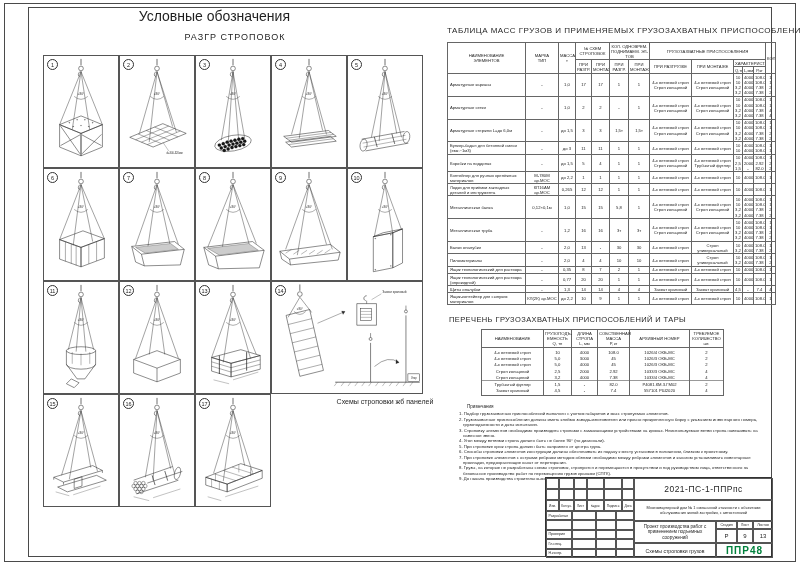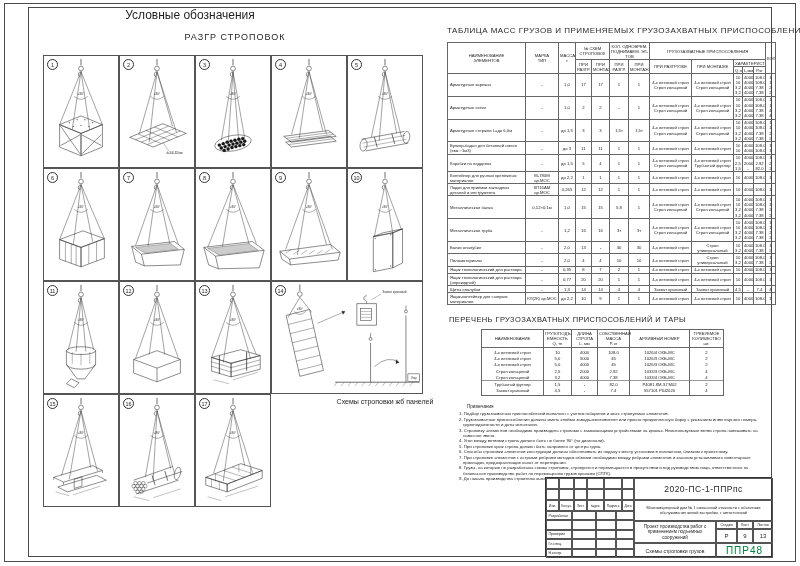--- a/index.html
+++ b/index.html
@@ -1,21 +1,21 @@
 <!DOCTYPE html>
 <html><head>
 <meta charset="utf-8">
 <style>
   html,body{margin:0;padding:0;background:#e8e8e8;}
   *{box-sizing:border-box;}
   .sheet{position:relative;width:800px;height:566px;background:#fff;color:#1f1f1f;
          font-family:"Liberation Sans",sans-serif;overflow:hidden;}
   .frame-outer{position:absolute;left:4px;top:3px;width:792px;height:559px;border:1px solid #4a4a4a;}
   .frame-inner{position:absolute;left:28px;top:7px;width:744px;height:550px;border:1px solid #4a4a4a;}
-  .legend-title{position:absolute;left:90px;top:8px;width:200px;text-align:center;font-size:12px;}
+  .legend-title{position:absolute;left:90px;top:8px;width:200px;text-align:right;font-size:14px;}
   .schemes-title{position:absolute;left:130px;top:32px;width:210px;text-align:center;font-size:9px;letter-spacing:1px;}
   .panels-caption{position:absolute;left:300px;top:398px;width:170px;text-align:center;font-size:7px;}
   #scheme-grid{position:absolute;left:43px;top:55px;width:380px;height:452px;}
   .scheme-cell{position:absolute;border:0.5px solid #555;background:#fff;}
   .scheme-cell svg{position:absolute;left:0;top:0;width:100%;height:100%;}
   .num-badge{position:absolute;left:3px;top:3px;width:11px;height:11px;border:0.7px solid #333;border-radius:50%;
              font-size:5.5px;line-height:11px;text-align:center;z-index:2;background:#fff;}
   .right-col{position:absolute;left:447px;top:26px;width:323px;}
   .mass-title{font-size:8px;letter-spacing:0.5px;margin:0 0 7px 0;white-space:nowrap;}
   table{border-collapse:collapse;}
@@ -39,21 +39,21 @@
   .note-item{font-size:4.3px;line-height:5.4px;padding-left:8px;text-indent:-4px;}
   
   .tb{position:absolute;left:545px;top:477px;width:227px;height:80px;border:1px solid #333;background:#fff;font-size:4px;}
   .tb .cell{position:absolute;border:0.5px solid #555;display:flex;align-items:center;justify-content:center;text-align:center;}
   .tb .docnum{font-size:8.5px;letter-spacing:0.5px;}
   .tb .object{font-size:3.9px;line-height:4.6px;padding:1px 3px;}
   .tb .project{font-size:4.6px;line-height:5.4px;padding:1px 2px;}
   .tb .sheetname{font-size:5.2px;}
   .tb .stage-h{font-size:3.6px;}
   .tb .stage-v{font-size:6px;}
-  .tb .logo{font-size:10px;font-weight:normal;letter-spacing:1px;}
+  .tb .logo{font-size:10px;font-weight:bold;letter-spacing:1px;}
   .tb .rolelbl{justify-content:flex-start;padding-left:1.5px;font-size:3.6px;}
   .tb .hdr6{font-size:3.2px;}
 </style>
 </head>
 <body>
 
 <div class="sheet">
   <div class="frame-outer"></div>
   <div class="frame-inner"></div>
 
@@ -1190,21 +1190,21 @@
       <div class="cell " style="left:50px;top:51.8px;width:20px;height:9.4px;"></div>
       <div class="cell " style="left:70px;top:51.8px;width:18px;height:9.4px;"></div>
       <div class="cell rolelbl" style="left:0px;top:61.2px;width:26px;height:9.4px;">Гл.спец.</div>
       <div class="cell " style="left:26px;top:61.2px;width:24px;height:9.4px;"></div>
       <div class="cell " style="left:50px;top:61.2px;width:20px;height:9.4px;"></div>
       <div class="cell " style="left:70px;top:61.2px;width:18px;height:9.4px;"></div>
       <div class="cell rolelbl" style="left:0px;top:70.6px;width:26px;height:9.400000000000006px;">Н.контр.</div>
       <div class="cell " style="left:26px;top:70.6px;width:24px;height:9.400000000000006px;"></div>
       <div class="cell " style="left:50px;top:70.6px;width:20px;height:9.400000000000006px;"></div>
       <div class="cell " style="left:70px;top:70.6px;width:18px;height:9.400000000000006px;"></div>
-      <div class="cell docnum" style="left:88px;top:0px;width:139px;height:22px;">2020-ПС-1-ППРпс</div>
+      <div class="cell docnum" style="left:88px;top:0px;width:139px;height:22px;">2021-ПС-1-ППРпс</div>
       <div class="cell object" style="left:88px;top:22px;width:139px;height:21px;">Многоквартирный дом № 1 смешанной этажности с объектами обслуживания жилой застройки, с автостоянкой</div>
       <div class="cell project" style="left:88px;top:43px;width:82px;height:22px;">Проект производства работ с применением подъемных сооружений</div>
       <div class="cell stage-h" style="left:170px;top:43px;width:21px;height:8px;">Стадия</div>
       <div class="cell stage-h" style="left:191px;top:43px;width:16px;height:8px;">Лист</div>
       <div class="cell stage-h" style="left:207px;top:43px;width:20px;height:8px;">Листов</div>
       <div class="cell stage-v" style="left:170px;top:51px;width:21px;height:14px;">Р</div>
       <div class="cell stage-v" style="left:191px;top:51px;width:16px;height:14px;">9</div>
       <div class="cell stage-v" style="left:207px;top:51px;width:20px;height:14px;">13</div>
       <div class="cell sheetname" style="left:88px;top:65px;width:82px;height:15px;">Схемы строповки грузов</div>
       <div class="cell logo" style="left:170px;top:65px;width:57px;height:15px;color:#00813c;">ППР48</div>

